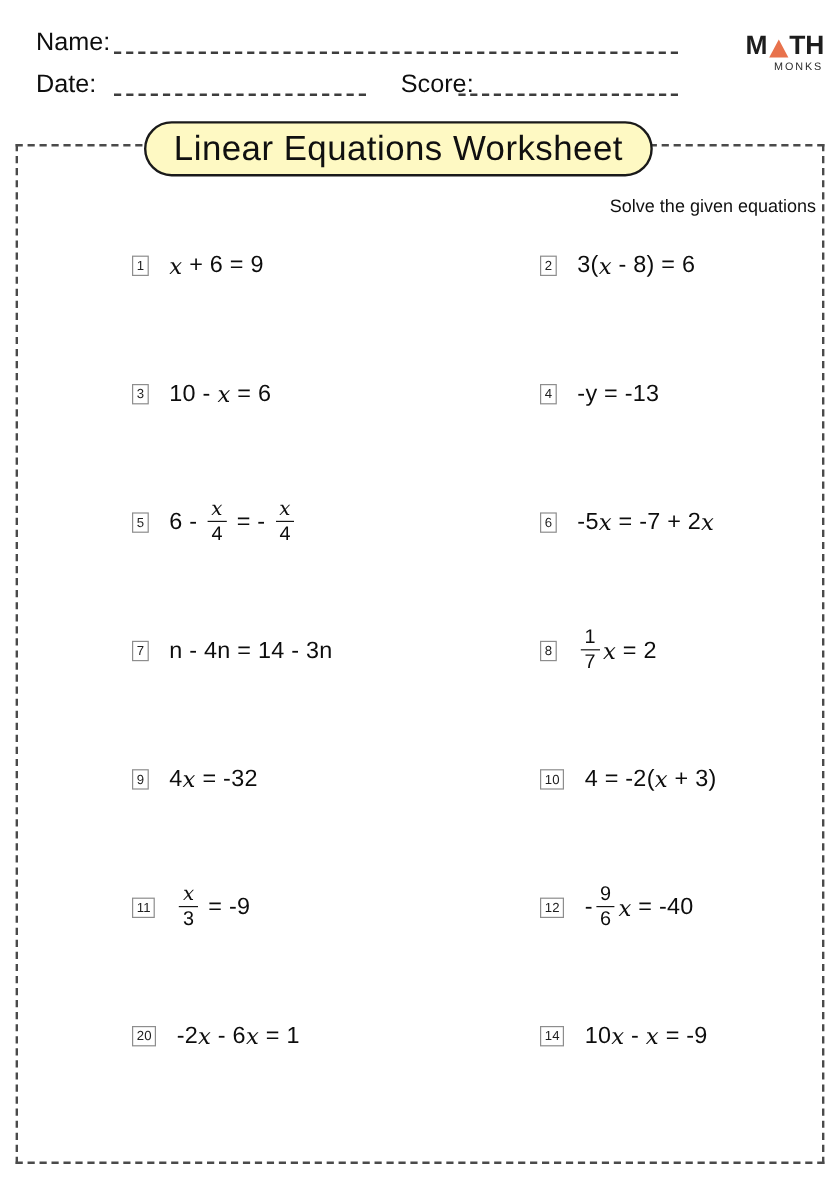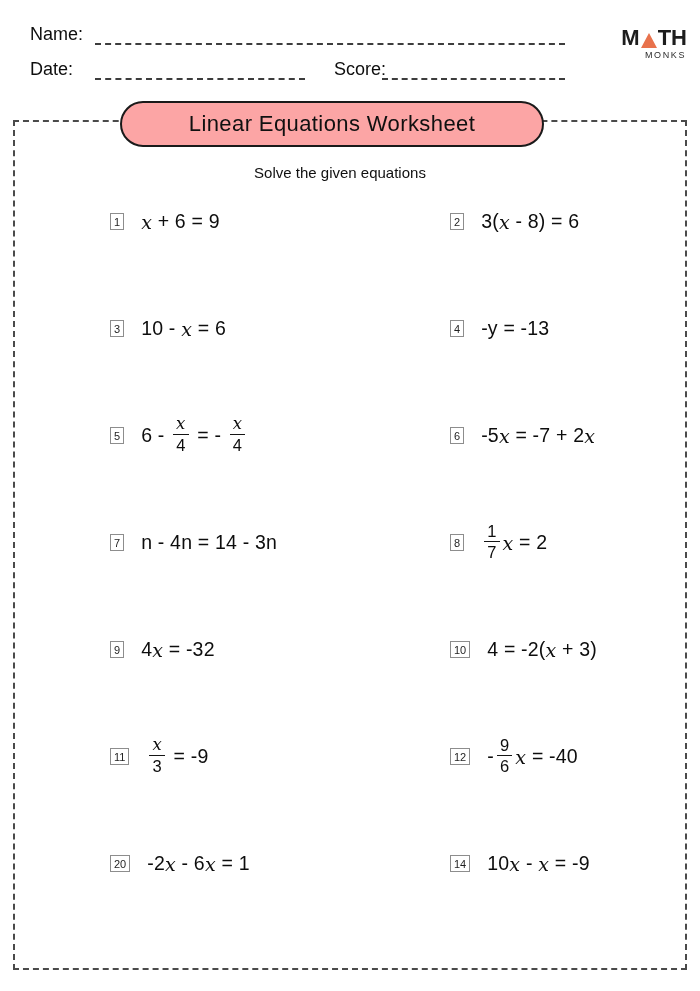--- a/index.html
+++ b/index.html
@@ -4,46 +4,46 @@
 <style>
   * { margin: 0; padding: 0; box-sizing: border-box; }
   html, body { background: #ffffff; }
   body {
     width: 700px; height: 991px;
     position: relative;
     font-family: "Liberation Sans", sans-serif;
     color: #111;
     overflow: hidden;
   }
-  .hdr-label { position: absolute; font-size: 18px; color: #0e0e0e; font-weight: 500; }
+  .hdr-label { position: absolute; font-size: 21px; color: #0e0e0e; font-weight: 500; }
   .lbl-name  { left: 30px; top: 24px; }
   .lbl-date  { left: 30px; top: 59px; }
   .lbl-score { left: 320px; top: 59px; margin-left: 14px; }
   .dash-line { position: absolute; height: 0; border-bottom: 2px dashed #3d3d3d; }
   .line-name  { left: 95px;  top: 43px; width: 470px; }
   .line-date  { left: 95px;  top: 78px; width: 210px; }
   .line-score { left: 382px; top: 78px; width: 183px; }
 
   .logo { position: absolute; right: 13px; top: 27px; text-align: right; }
   .logo-main { display: flex; align-items: flex-end; justify-content: flex-end; font-size: 22px; font-weight: bold; color: #1d1d1d; line-height: 1; }
   .logo-tri { display: inline-block; width: 0; height: 0;
     border-left: 8px solid transparent; border-right: 8px solid transparent;
     border-bottom: 15px solid #e8724c; margin: 0 1px 1px 1px; }
   .logo-sub { font-size: 9px; font-weight: normal; letter-spacing: 1.6px; color: #2c2c2c; margin-top: 1px; padding-right: 1px; }
 
   .sheet { position: absolute; left: 13px; top: 120px; width: 674px; height: 850px;
     border: 2px dashed #4a4a4a; background: transparent; }
 
   .title-pill { position: absolute; left: 120px; top: 101px; width: 424px; height: 46px;
-    background: #fca5a5; border: 2.5px solid #1a1a1a; border-radius: 24px;
+    background: #fef9c3; border: 2.5px solid #1a1a1a; border-radius: 24px;
     display: flex; align-items: center; justify-content: center;
-    font-size: 22px; letter-spacing: 0.4px; color: #101010; z-index: 2; }
+    font-size: 29px; letter-spacing: 0.4px; color: #101010; z-index: 2; }
 
   .instruction { position: absolute; left: 0; top: 164px; width: 680px;
-    text-align: center; font-size: 15px; color: #101010; z-index: 2; }
+    text-align: right; font-size: 15px; color: #101010; z-index: 2; }
 
   .problems { position: absolute; left: 13px; top: 168px; width: 674px;
     display: grid; grid-template-columns: 337px 337px; grid-auto-rows: 107px; z-index: 2; }
   .problem { display: flex; align-items: center; padding-left: 97px; }
   .problem:nth-child(even) { padding-left: 100px; }
 
   .badge { display: inline-block; min-width: 11px; text-align: center;
     border: 1.5px solid #8d8d8d; padding: 2px 3px 1px; font-size: 11px; line-height: 1.1;
     color: #1f1f1f; margin-right: 17px; flex-shrink: 0; background: #fff; }
 

